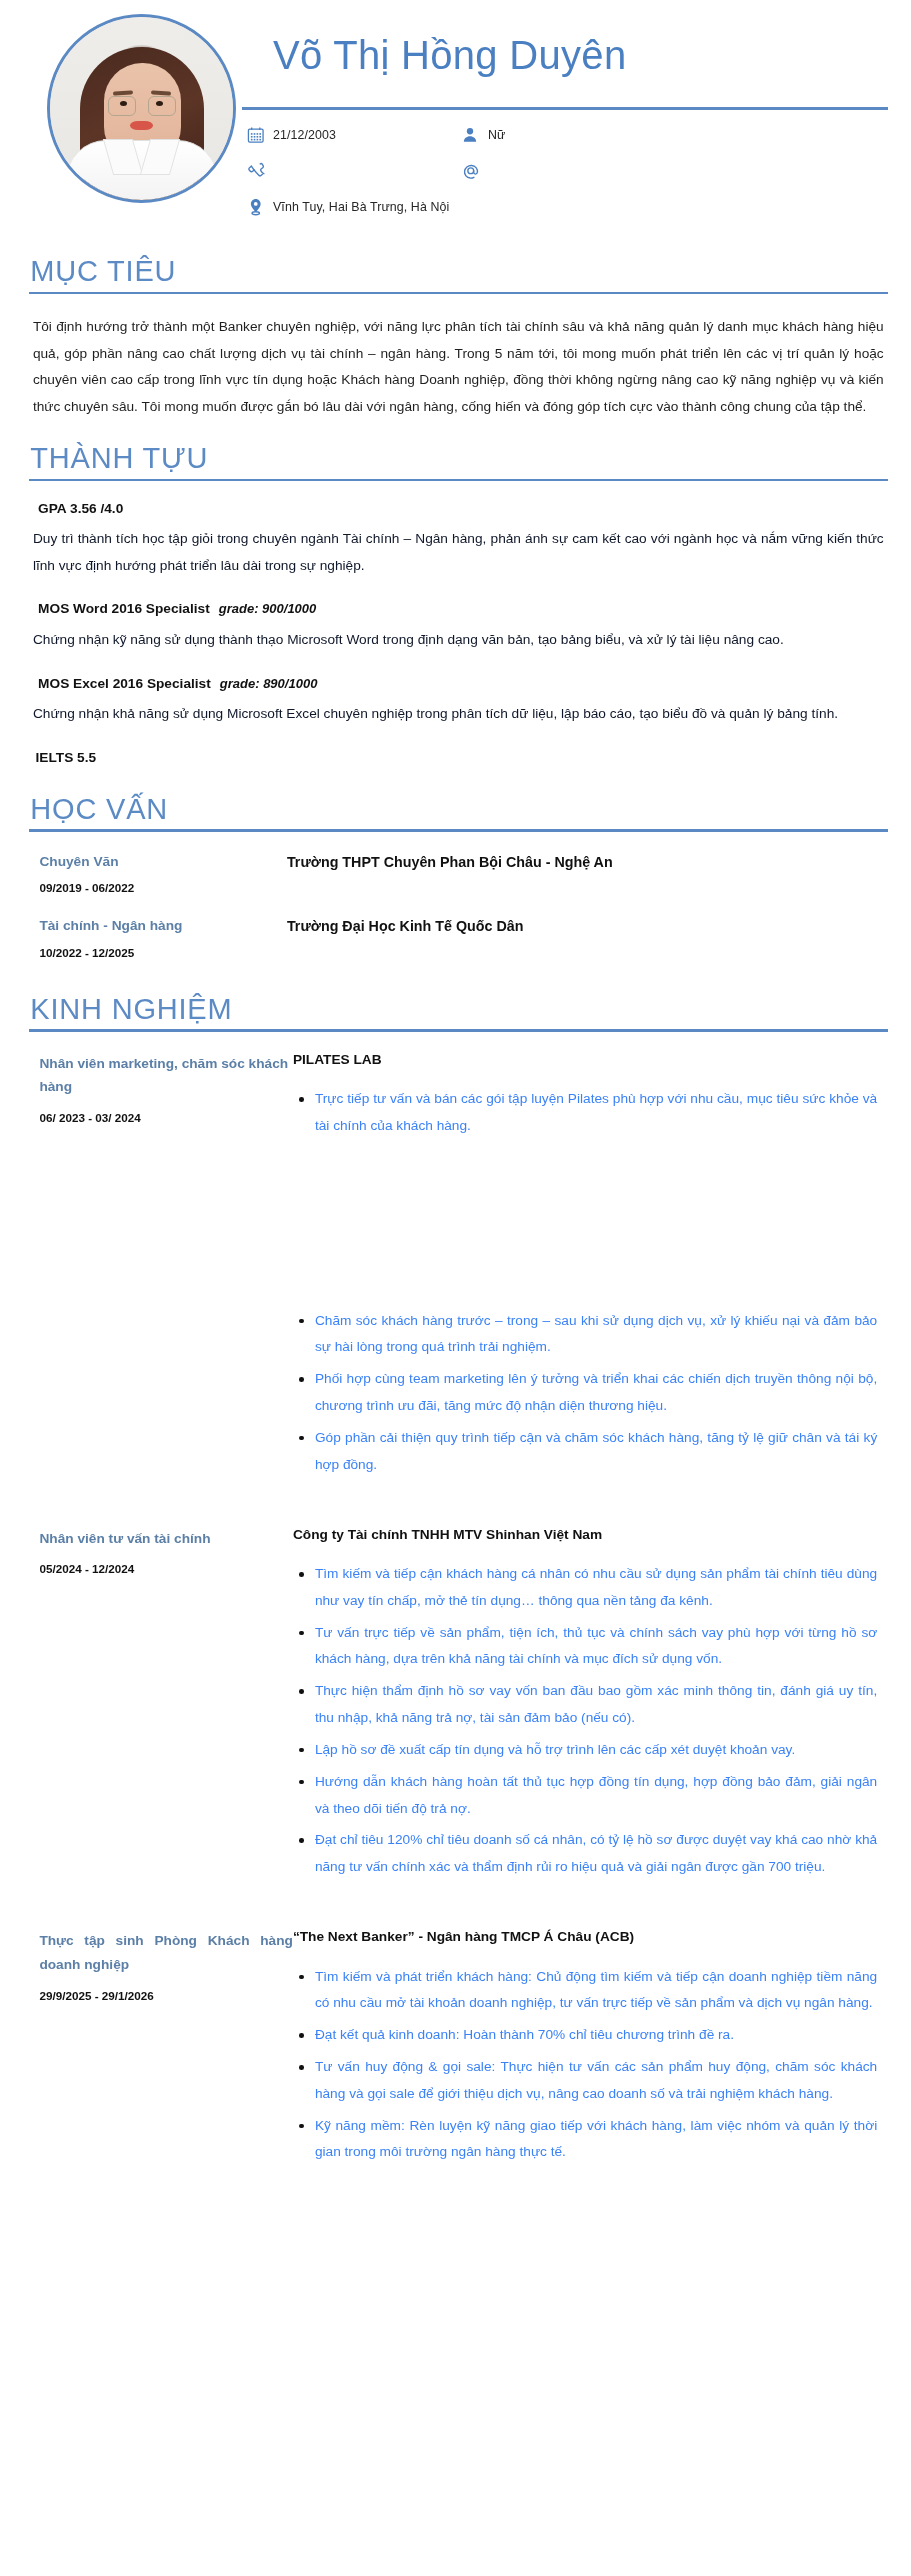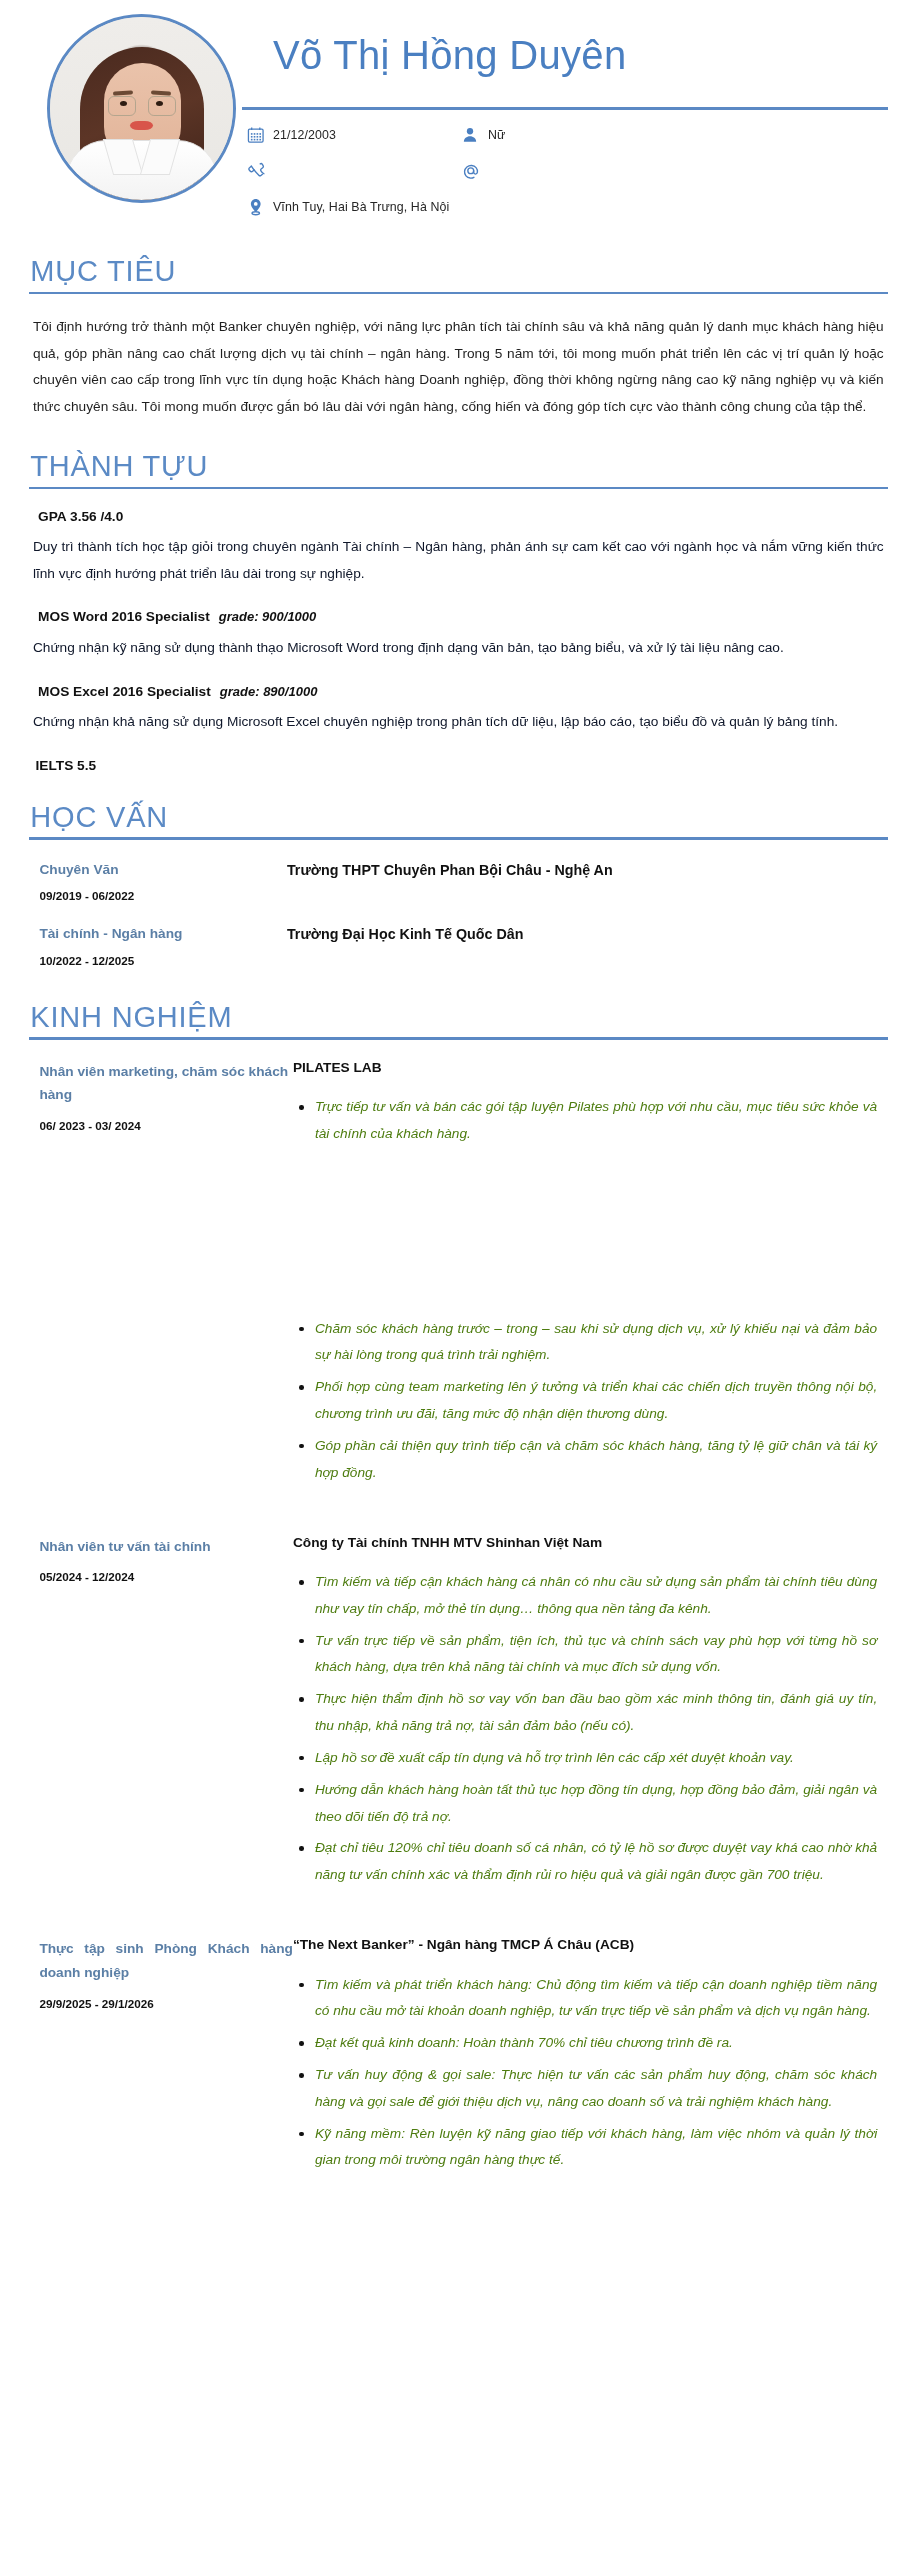--- a/index.html
+++ b/index.html
@@ -207,24 +207,23 @@
   .exp-company {
     font-size: 13.7px; font-weight: bold; color: #111;
     margin: 0 0 19.5px 0;
   }
   .exp-list { list-style: none; margin: 0; padding: 0; }
   .exp-list li {
     position: relative;
     padding-left: 22px;
     font-size: 13.7px;
     line-height: 1.95;
-    color: #4d7c0f;
+    color: #3b82f6;
     text-align: justify;
     margin-bottom: 5.2px;
-    font-style: italic;
   }
   .exp-list li:before {
     content: "";
     position: absolute;
     left: 6.5px; top: 11px;
     width: 4.6px; height: 4.6px;
     background: #111; border-radius: 50%;
   }
   .spacer-lg { height: 163px; }
   .spacer-md { height: 43px; }
@@ -332,21 +331,21 @@
 
     </div>
   </div>
 
   <div class="section">
     <h2 class="section-title">MỤC TIÊU</h2>
     <div class="section-rule"></div>
     <p class="body-text">Tôi định hướng trở thành một Banker chuyên nghiệp, với năng lực phân tích tài chính sâu và khả năng quản lý danh mục khách hàng hiệu quả, góp phần nâng cao chất lượng dịch vụ tài chính – ngân hàng. Trong 5 năm tới, tôi mong muốn phát triển lên các vị trí quản lý hoặc chuyên viên cao cấp trong lĩnh vực tín dụng hoặc Khách hàng Doanh nghiệp, đồng thời không ngừng nâng cao kỹ năng nghiệp vụ và kiến thức chuyên sâu. Tôi mong muốn được gắn bó lâu dài với ngân hàng, cống hiến và đóng góp tích cực vào thành công chung của tập thể.</p>
   </div>
 
-  <div class="section" style="margin-top:30px;">
+  <div class="section" style="margin-top:22px;">
     <h2 class="section-title">THÀNH TỰU</h2>
     <div class="section-rule"></div>
 
     <div class="ach-item">
       <div class="ach-head">
         <span>GPA 3.56 /4.0</span>
       </div>
       <p class="ach-desc">Duy trì thành tích học tập giỏi trong chuyên ngành Tài chính – Ngân hàng, phản ánh sự cam kết cao với ngành học và nắm vững  kiến thức lĩnh vực định hướng phát triển lâu dài trong sự nghiệp.</p>
     </div>
 
@@ -402,21 +401,21 @@
         <div class="exp-date">06/ 2023 - 03/ 2024</div>
       </div>
       <div class="exp-right">
         <div class="exp-company">PILATES LAB</div>
         <ul class="exp-list">
           <li>Trực tiếp tư vấn và bán các gói tập luyện Pilates phù hợp với nhu cầu, mục tiêu sức khỏe và tài chính của khách hàng.</li>
         </ul>
         <div class="spacer-lg"></div>
         <ul class="exp-list">
           <li>Chăm sóc khách hàng trước – trong – sau khi sử dụng dịch vụ, xử lý khiếu nại và đảm bảo sự hài lòng trong quá trình trải nghiệm.</li>
-          <li>Phối hợp cùng team marketing lên ý tưởng và triển khai các chiến dịch truyền thông nội bộ, chương trình ưu đãi, tăng mức độ nhận diện thương dùng.</li>
+          <li>Phối hợp cùng team marketing lên ý tưởng và triển khai các chiến dịch truyền thông nội bộ, chương trình ưu đãi, tăng mức độ nhận diện thương hiệu.</li>
           <li>Góp phần cải thiện quy trình tiếp cận và chăm sóc khách hàng, tăng tỷ lệ giữ chân và tái ký hợp đồng.</li>
         </ul>
       </div>
     </div>
 
     <div class="spacer-md"></div>
 
     <div class="exp-row">
       <div class="exp-left">
         <div class="exp-title">Nhân viên tư vấn tài chính</div>

